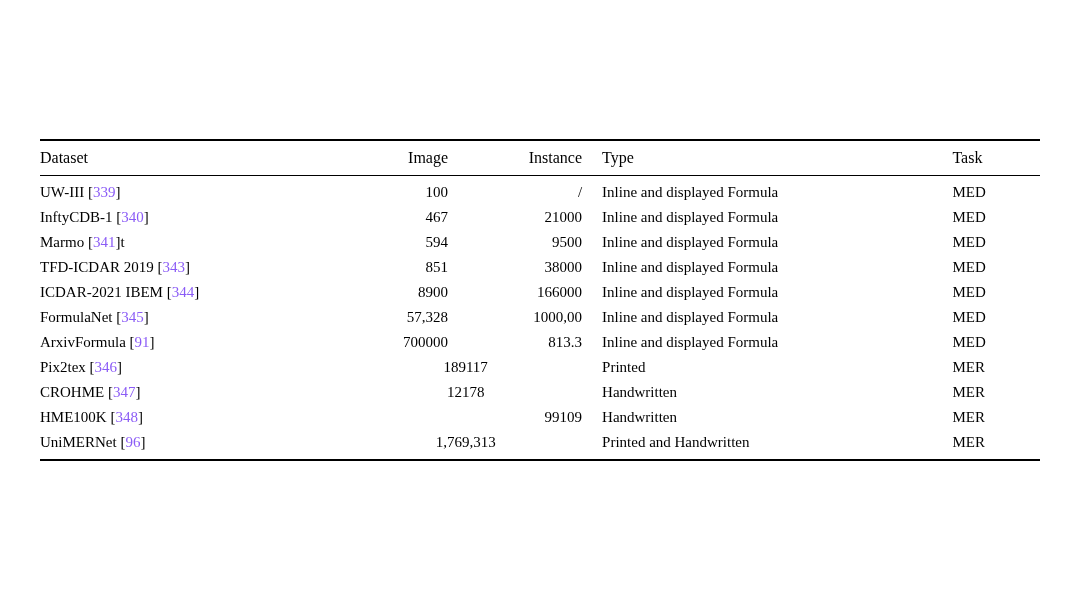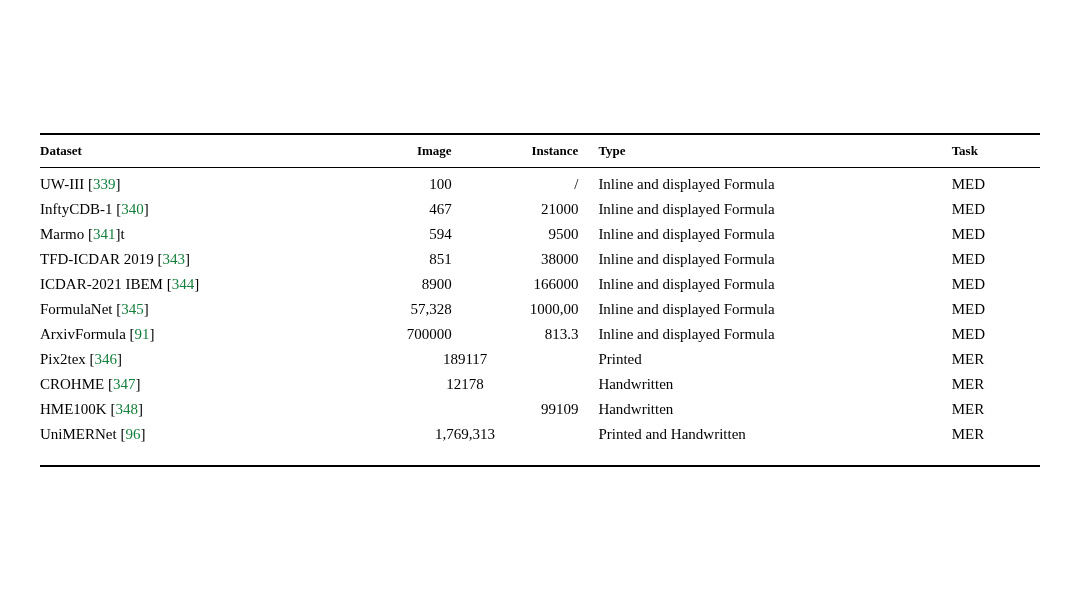--- a/index.html
+++ b/index.html
@@ -30,24 +30,24 @@
       border-collapse: collapse;
       border-top: 2.5px solid #000;
       border-bottom: 2.5px solid #000;
     }
 
     thead tr {
       border-bottom: 1.5px solid #000;
     }
 
     th {
-      font-weight: bold;
+      font-weight: normal;
       padding: 8px 10px 8px 0;
       text-align: left;
-      font-size: 13px;
+      font-size: 16px;
       white-space: nowrap;
     }
 
     th.right-align {
       text-align: right;
     }
 
     td {
       padding: 4px 10px 4px 0;
       text-align: left;
@@ -59,25 +59,25 @@
       text-align: right;
       padding-right: 20px;
     }
 
     td.task {
       text-align: left;
       padding-left: 10px;
     }
 
     .red-ref {
-      color: #15803d;
+      color: #8b5cf6;
     }
 
     tbody tr:last-child td {
-      padding-bottom: 22px;
+      padding-bottom: 8px;
     }
 
     tbody tr:first-child td {
       padding-top: 8px;
     }
 
     th:first-child, td:first-child {
       padding-left: 0;
     }
 

